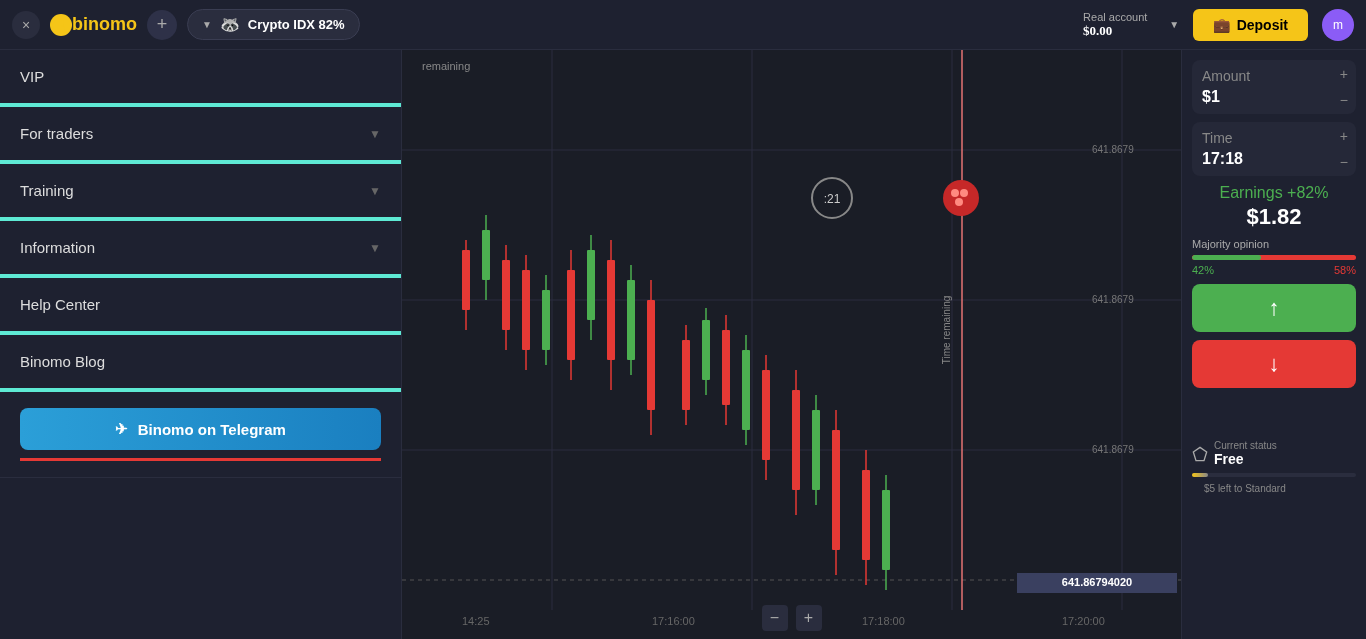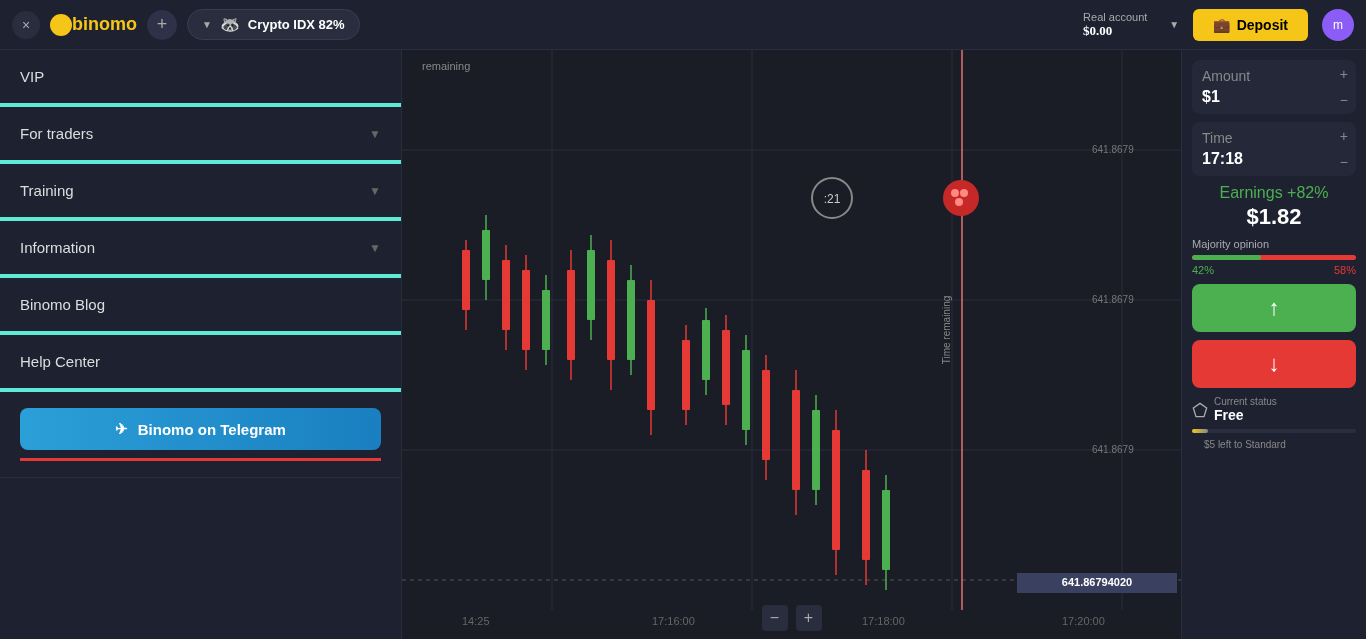--- a/index.html
+++ b/index.html
@@ -312,20 +312,21 @@
     }
     .status-value {
       font-size: 14px;
       font-weight: bold;
     }
     .status-header {
       display: flex;
       align-items: center;
       gap: 6px;
       margin-bottom: 4px;
+      margin-top: 44px;
     }
     .diamond-icon {
       width: 16px; height: 16px;
       color: #aaa;
     }
     .progress-bar-status {
       height: 4px;
       background: #2a2d3e;
       border-radius: 2px;
       margin: 6px 0;
@@ -403,24 +404,24 @@
     </div>
     <div class="sidebar-item">
       <span>Training</span>
       <span class="chevron">▼</span>
     </div>
     <div class="sidebar-item">
       <span>Information</span>
       <span class="chevron">▼</span>
     </div>
     <div class="sidebar-item">
+      <span>Help Center</span>
+    </div>
+    <div class="sidebar-item">
       <span>Binomo Blog</span>
-    </div>
-    <div class="sidebar-item">
-      <span>Help Center</span>
     </div>
     <div class="telegram-section">
       <button class="telegram-btn">
         <span>✈</span>
         <span>Binomo on Telegram</span>
       </button>
       <div class="red-line"></div>
     </div>
   </div>
 

